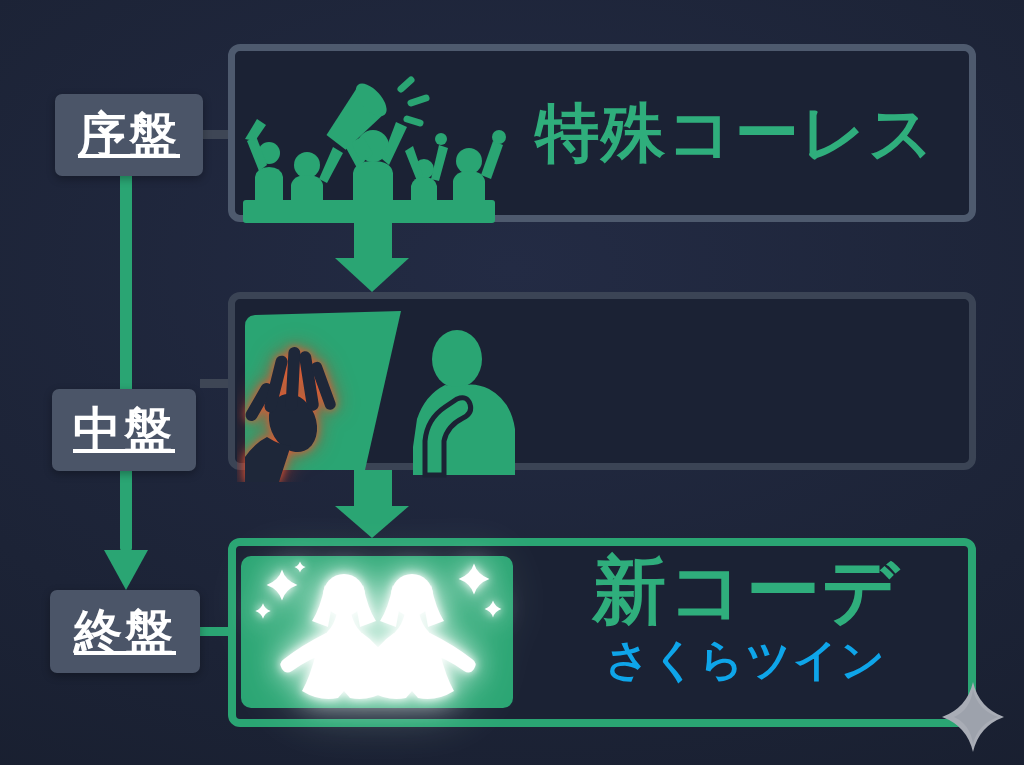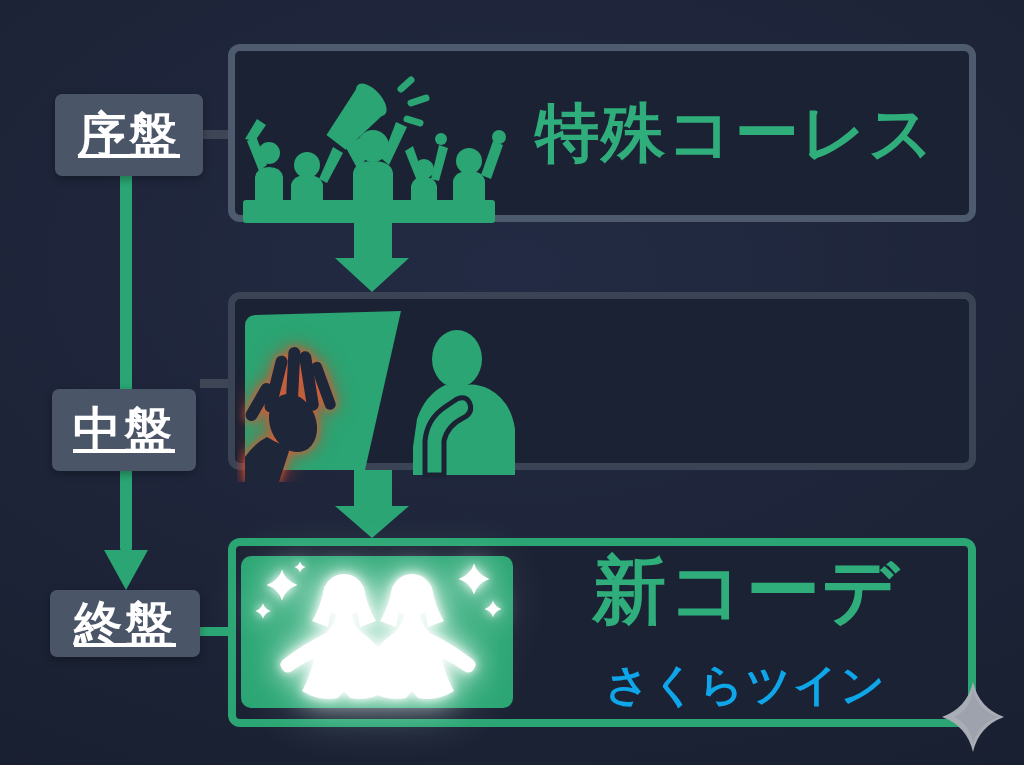--- a/index.html
+++ b/index.html
@@ -10,35 +10,35 @@
   }
   
   .timeline-line{position:absolute;left:120px;top:173px;width:12px;height:378px;background:#2aa573;border-radius:3px;}
   .timeline-arrowhead{position:absolute;left:104px;top:550px;width:0;height:0;
     border-left:22px solid transparent;border-right:22px solid transparent;border-top:40px solid #2aa573;}
   .stage-label{position:absolute;background:#4b5568;border-radius:7px;color:#fff;
     font-weight:800;font-size:48px;letter-spacing:3px;display:flex;align-items:center;justify-content:center;
     box-shadow:0 3px 8px rgba(0,0,0,.3);z-index:3;text-decoration:underline;}
   #stage-1{left:55px;top:94px;width:148px;height:82px;}
   #stage-2{left:52px;top:342px;width:144px;height:82px;margin-top:47px;}
-  #stage-3{left:50px;top:590px;width:150px;height:67px;}
+  #stage-3{left:50px;top:590px;width:150px;height:83px;}
   .connector{position:absolute;height:9px;z-index:1;}
   #conn-1{left:203px;top:130px;width:27px;background:#3e4655;}
   #conn-2{left:200px;top:379px;width:30px;background:#3e4655;}
   #conn-3{left:200px;top:627px;width:34px;background:#2aa573;}
   
   .flow-box{position:absolute;left:228px;width:748px;background:#1b2234;border-radius:12px;box-sizing:border-box;z-index:2;padding-left:33px;}
   #box-1{top:44px;height:178px;border:7px solid #4e5a6e;}
   #box-2{top:292px;height:178px;border:7px solid #3b4455;}
   #box-3{top:538px;height:189px;border:8px solid #2aa573;}
   .box-title{position:absolute;color:#2fae7c;font-weight:800;display:flex;align-items:center;justify-content:center;line-height:1;}
   #title-1{left:275px;right:8px;top:0;bottom:0;font-size:64px;letter-spacing:2px;}
   #title-2{left:285px;right:6px;top:0;bottom:0;font-size:78px;letter-spacing:3px;}
   .box3-titles{position:absolute;left:292px;right:4px;top:8px;bottom:12px;display:flex;flex-direction:column;
-    align-items:center;justify-content:space-between;gap:10px;z-index:2;}
+    align-items:center;justify-content:flex-start;gap:10px;z-index:2;}
   .box3-main{color:#2fae7c;font-weight:800;font-size:74px;line-height:1;letter-spacing:2px;}
   .box3-sub{color:#0ea5e9;font-weight:800;font-size:44px;line-height:1;letter-spacing:2px;}
   
   .flow-arrow-stem{position:absolute;width:38px;background:#2aa573;z-index:1;}
   .flow-arrow-head{position:absolute;width:0;height:0;border-left:37px solid transparent;border-right:37px solid transparent;z-index:1;}
   #arrow-1-stem{left:354px;top:222px;height:38px;}
   #arrow-1-head{left:335px;top:258px;border-top:34px solid #2aa573;}
   #arrow-2-stem{left:354px;top:470px;height:38px;}
   #arrow-2-head{left:335px;top:506px;border-top:32px solid #2aa573;}
   

